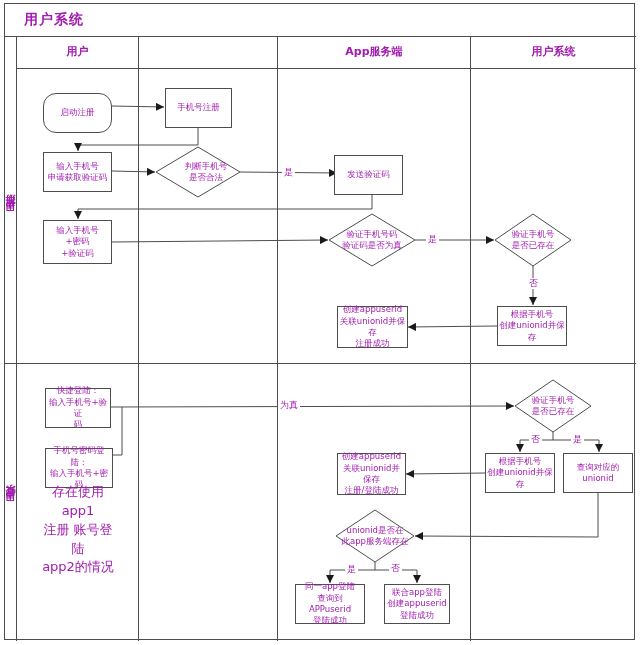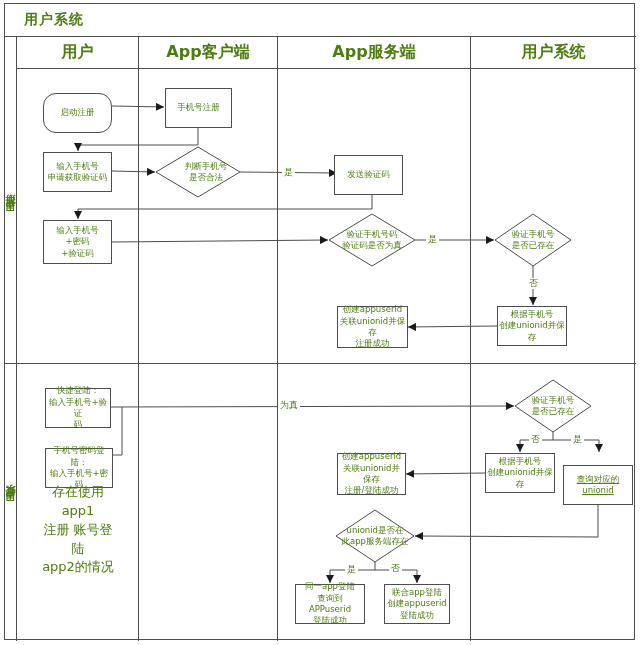--- a/index.html
+++ b/index.html
@@ -1,22 +1,22 @@
 <!DOCTYPE html>
 <html><head>
 <meta charset="utf-8">
 <style>
   html,body{margin:0;padding:0;background:#ffffff;}
   .stage{position:relative;width:640px;height:645px;background:#fff;overflow:hidden;
-         font-family:"DejaVu Sans","Liberation Sans",sans-serif;color:#4d7c0f;}
+         font-family:"DejaVu Sans","Liberation Sans",sans-serif;color:#a21caf;}
   .pool{position:absolute;left:4px;top:3px;width:631px;height:637px;border:1px solid #4d4d4d;box-sizing:border-box;}
   .hline,.vline{position:absolute;background:#4d4d4d;}
   .title{position:absolute;left:24px;top:11px;font-size:14px;font-weight:bold;letter-spacing:1px;}
   .colhead{position:absolute;top:36px;height:32px;line-height:32px;text-align:center;
-           font-size:16px;font-weight:600;}
+           font-size:11px;font-weight:600;}
   .lanelabel{position:absolute;writing-mode:vertical-rl;transform:rotate(180deg);
              font-size:10px;font-weight:600;letter-spacing:2px;text-align:center;width:12px;}
   .node{position:absolute;box-sizing:border-box;border:1px solid #4d4d4d;background:#fff;
         display:flex;align-items:center;justify-content:center;text-align:center;
         font-size:8.5px;line-height:1.35;white-space:pre-line;padding:19px 1px;}
   .stadium{border-radius:13px;}
   .dlabel{position:absolute;display:flex;align-items:center;justify-content:center;text-align:center;
           font-size:8.5px;line-height:1.35;white-space:pre-line;pointer-events:none;}
   .note{position:absolute;font-size:13px;line-height:1.45;text-align:center;white-space:pre-line;}
   .elabel{position:absolute;font-size:9px;line-height:1;background:#fff;padding:1px 2px;}
@@ -33,21 +33,20 @@
   <div class="hline" style="left:4px;top:36px;width:632px;height:1px;"></div>
   <div class="hline" style="left:16px;top:68px;width:620px;height:1px;"></div>
   <div class="hline" style="left:4px;top:363px;width:632px;height:1px;"></div>
   <div class="vline" style="left:16px;top:36px;width:1px;height:605px;"></div>
   <div class="vline" style="left:138px;top:36px;width:1px;height:605px;"></div>
   <div class="vline" style="left:277px;top:36px;width:1px;height:605px;"></div>
   <div class="vline" style="left:470px;top:36px;width:1px;height:605px;"></div>
 
   <div class="title">用户系统</div>
   <div class="colhead" style="left:17px;width:121px;">用户</div>
-  <div class="colhead" style="left:139px;width:138px;">App客户端</div>
   <div class="colhead" style="left:278px;width:192px;">App服务端</div>
   <div class="colhead" style="left:471px;width:165px;">用户系统</div>
   <div class="lanelabel" style="left:4px;top:130px;height:170px;">用户注册</div>
   <div class="lanelabel" style="left:4px;top:420px;height:170px;">用户登录</div>
 
   <svg class="edges" width="640" height="645">
     <defs>
       <marker id="arr" markerWidth="9" markerHeight="8" refX="8" refY="4" orient="auto" markerUnits="userSpaceOnUse">
         <path d="M0,0 L8,4 L0,8 z" fill="#1a1a1a"></path>
       </marker>
@@ -105,21 +104,21 @@
 码</div>
   <div class="node" style="left:45px;top:436px;width:68px;height:38px;margin-top:12px;">手机号密码登陆：
 输入手机号+密码</div>
   <div class="note" style="left:38px;top:483px;width:80px;">存在使用app1
 注册 账号登陆
 app2的情况</div>
   <div class="dlabel" style="left:515px;top:380px;width:76px;height:52px;">验证手机号
 是否已存在</div>
   <div class="node" style="left:485px;top:453px;width:70px;height:40px;">根据手机号
 创建unionid并保存</div>
-  <div class="node" style="left:563px;top:465px;width:70px;height:39px;text-decoration:underline;">查询对应的unionid</div>
+  <div class="node" style="left:563px;top:453px;width:70px;height:39px;">查询对应的unionid</div>
   <div class="node" style="left:337px;top:453px;width:69px;height:42px;">创建appuserid
 关联unionid并保存
 注册/登陆成功</div>
   <div class="dlabel" style="left:336px;top:510px;width:78px;height:52px;">unionid是否在
 此app服务端存在</div>
   <div class="node" style="left:295px;top:584px;width:70px;height:40px;">同一app登陆
 查询到APPuserid
 登陆成功</div>
   <div class="node" style="left:384px;top:584px;width:66px;height:40px;text-align:center;">联合app登陆
 创建appuserid

